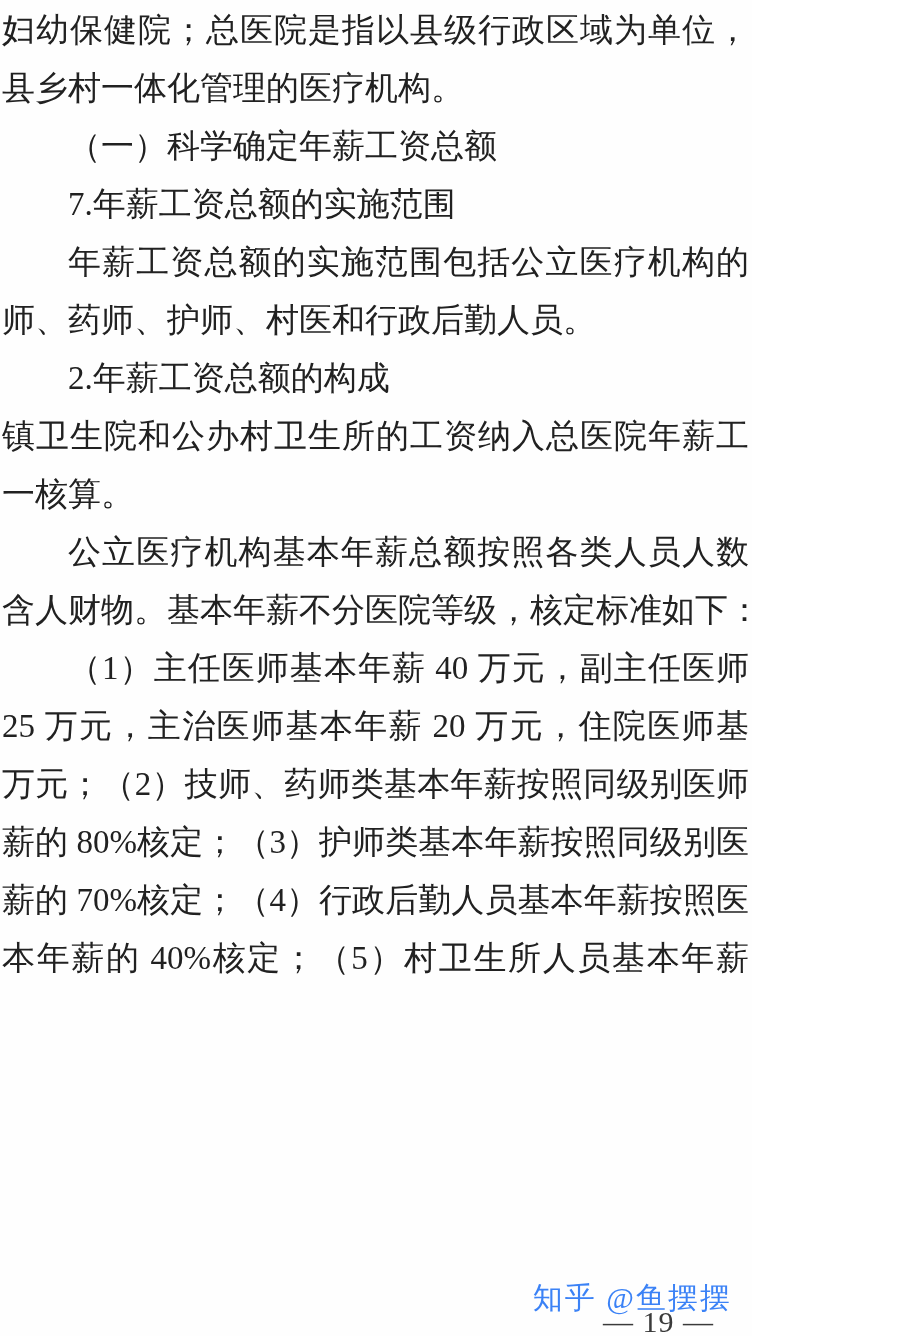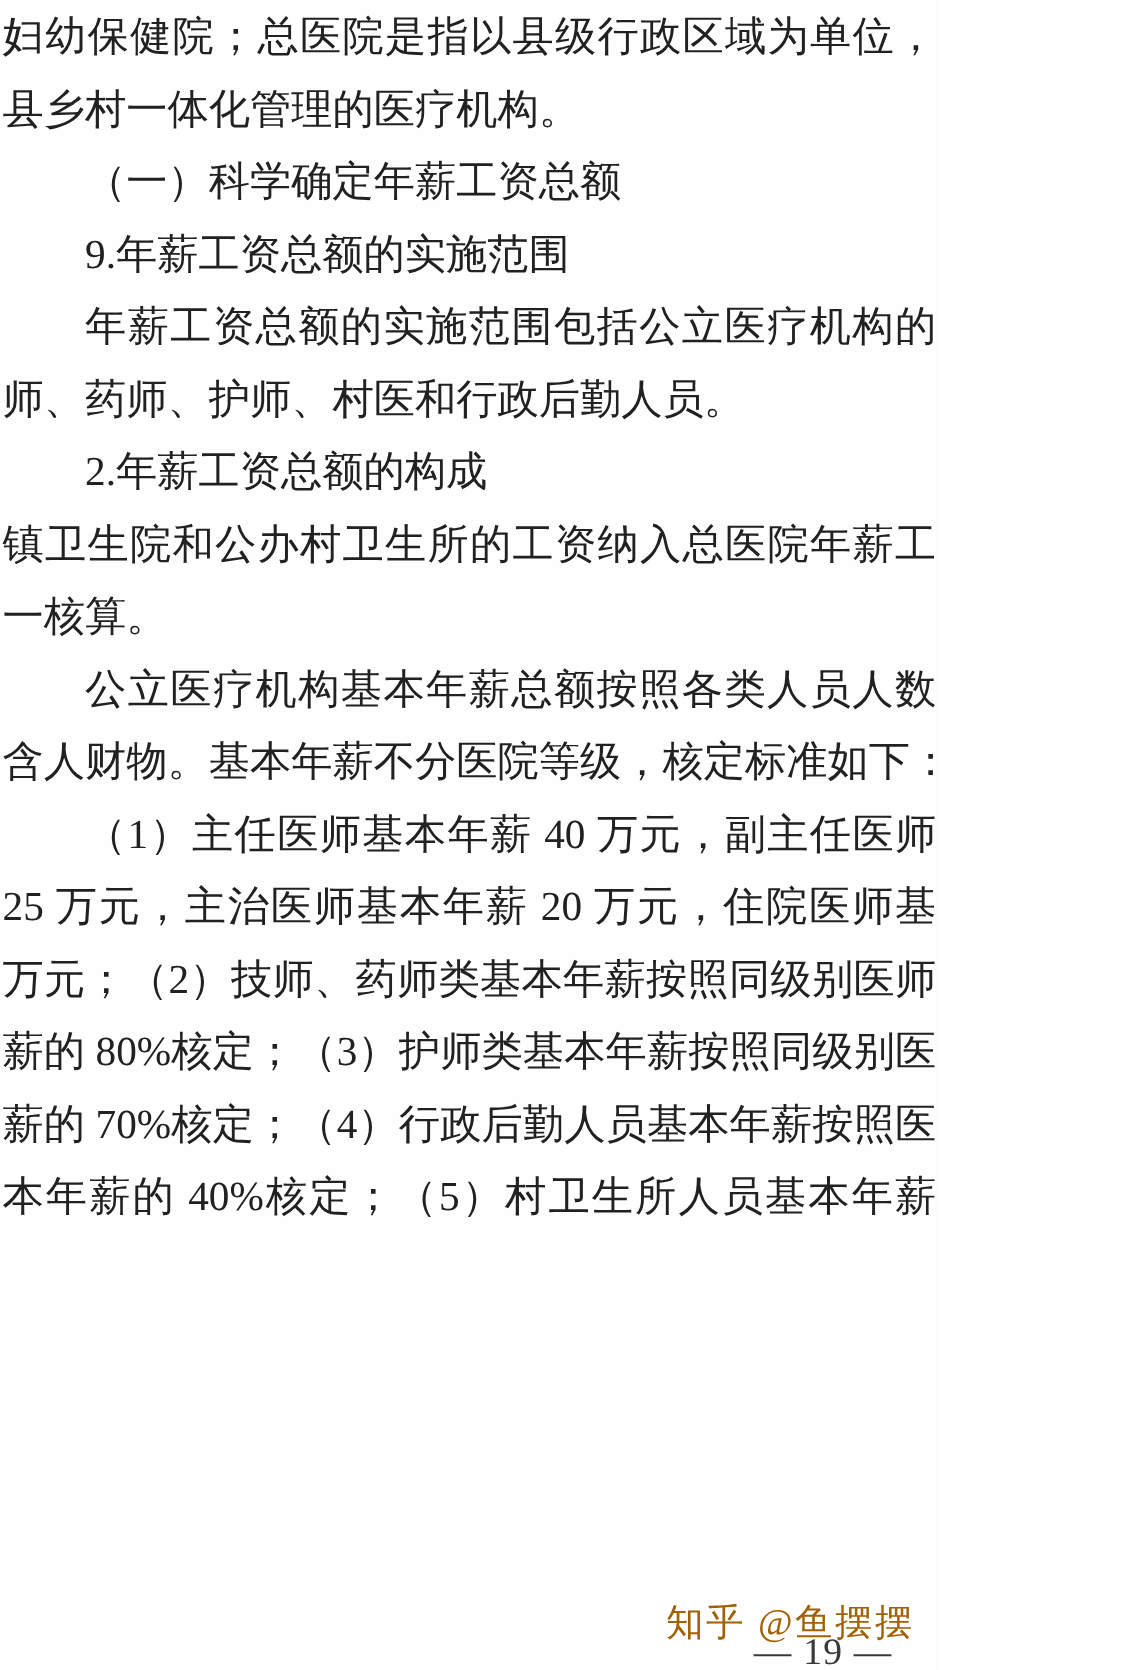--- a/index.html
+++ b/index.html
@@ -39,42 +39,42 @@
   }
   .line.indent {
     padding-left: 66px; 
   }
   .watermark {
     position: absolute;
     top: 1278px;
     right: 20px;
     font-size: 30px;
     letter-spacing: 2px;
-    color: #a16207;
+    color: #3b82f6;
     font-family: "Liberation Serif", "DejaVu Serif", serif;
   }
   .pagenum {
     position: absolute;
     top: 1305px;
     right: 38px;
     font-size: 30px;
     letter-spacing: 1px;
     color: #3a3a3a;
     font-family: "Liberation Serif", "DejaVu Serif", serif;
   }
 </style>
 </head>
 <body>
 
 <div class="page">
   <div class="textblock">
     <div class="line full">妇幼保健院；总医院是指以县级行政区域为单位，含人财物、</div>
     <div class="line">县乡村一体化管理的医疗机构。</div>
     <div class="line indent">（一）科学确定年薪工资总额</div>
-    <div class="line indent">9.年薪工资总额的实施范围</div>
+    <div class="line indent">7.年薪工资总额的实施范围</div>
     <div class="line indent full">年薪工资总额的实施范围包括公立医疗机构的医师、技</div>
     <div class="line">师、药师、护师、村医和行政后勤人员。</div>
     <div class="line indent">2.年薪工资总额的构成</div>
     <div class="line full">镇卫生院和公办村卫生所的工资纳入总医院年薪工资总额统</div>
     <div class="line">一核算。</div>
     <div class="line indent full">公立医疗机构基本年薪总额按照各类人员人数（按实际</div>
     <div class="line">含人财物。基本年薪不分医院等级，核定标准如下：</div>
     <div class="line indent full">（1）主任医师基本年薪 40 万元，副主任医师基本年薪</div>
     <div class="line full">25 万元，主治医师基本年薪 20 万元，住院医师基本年薪 15</div>
     <div class="line full">万元；（2）技师、药师类基本年薪按照同级别医师类基本年</div>

